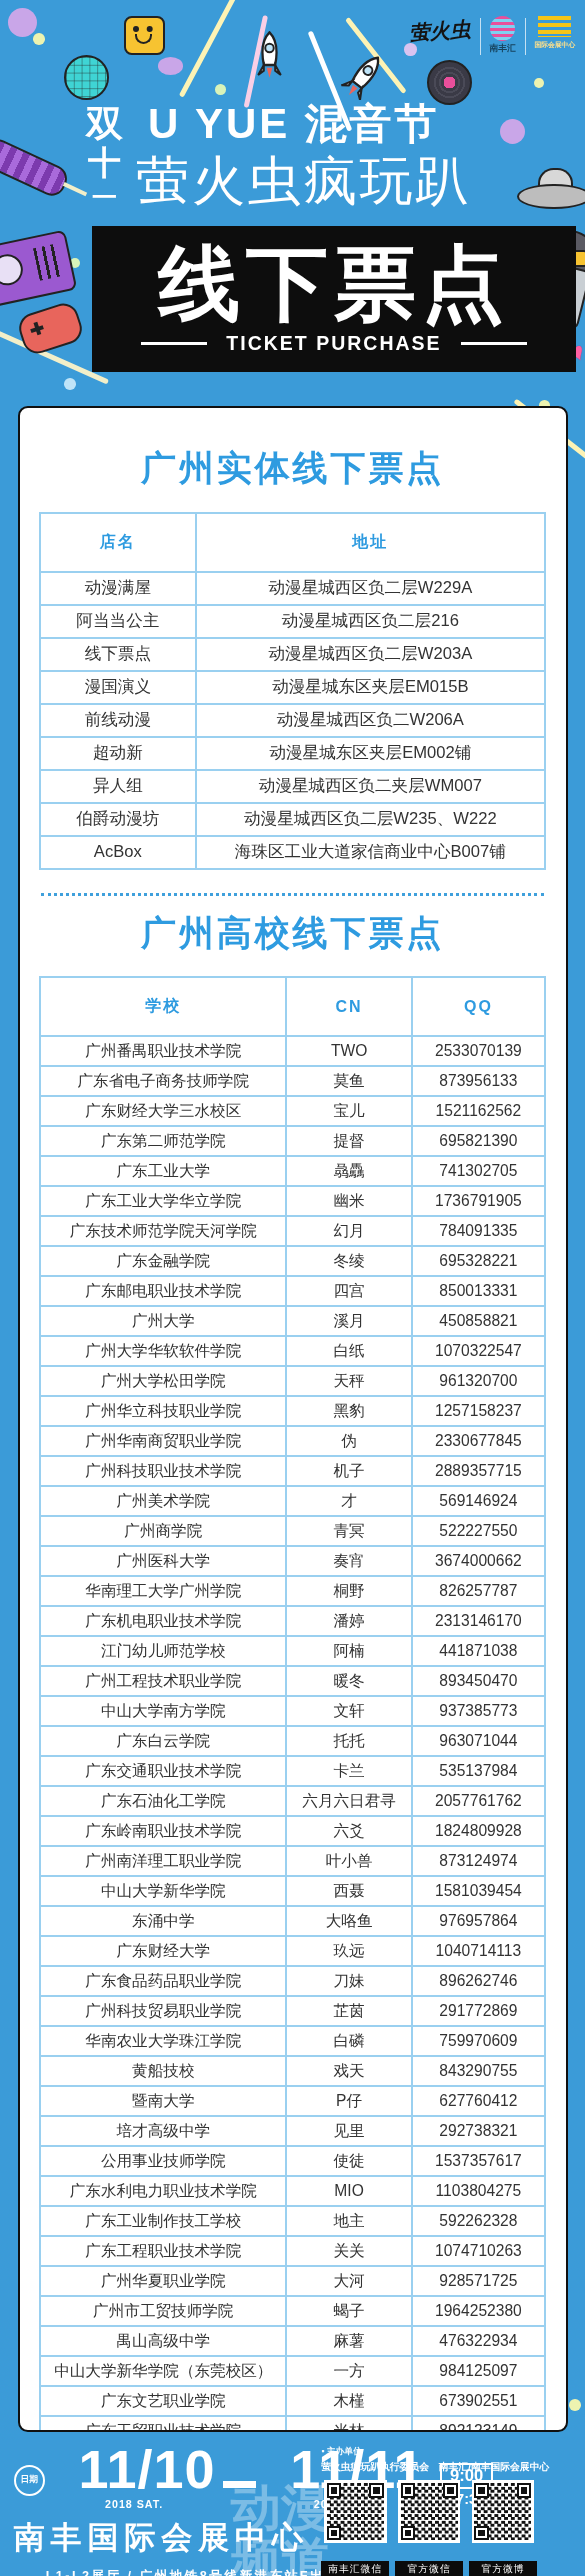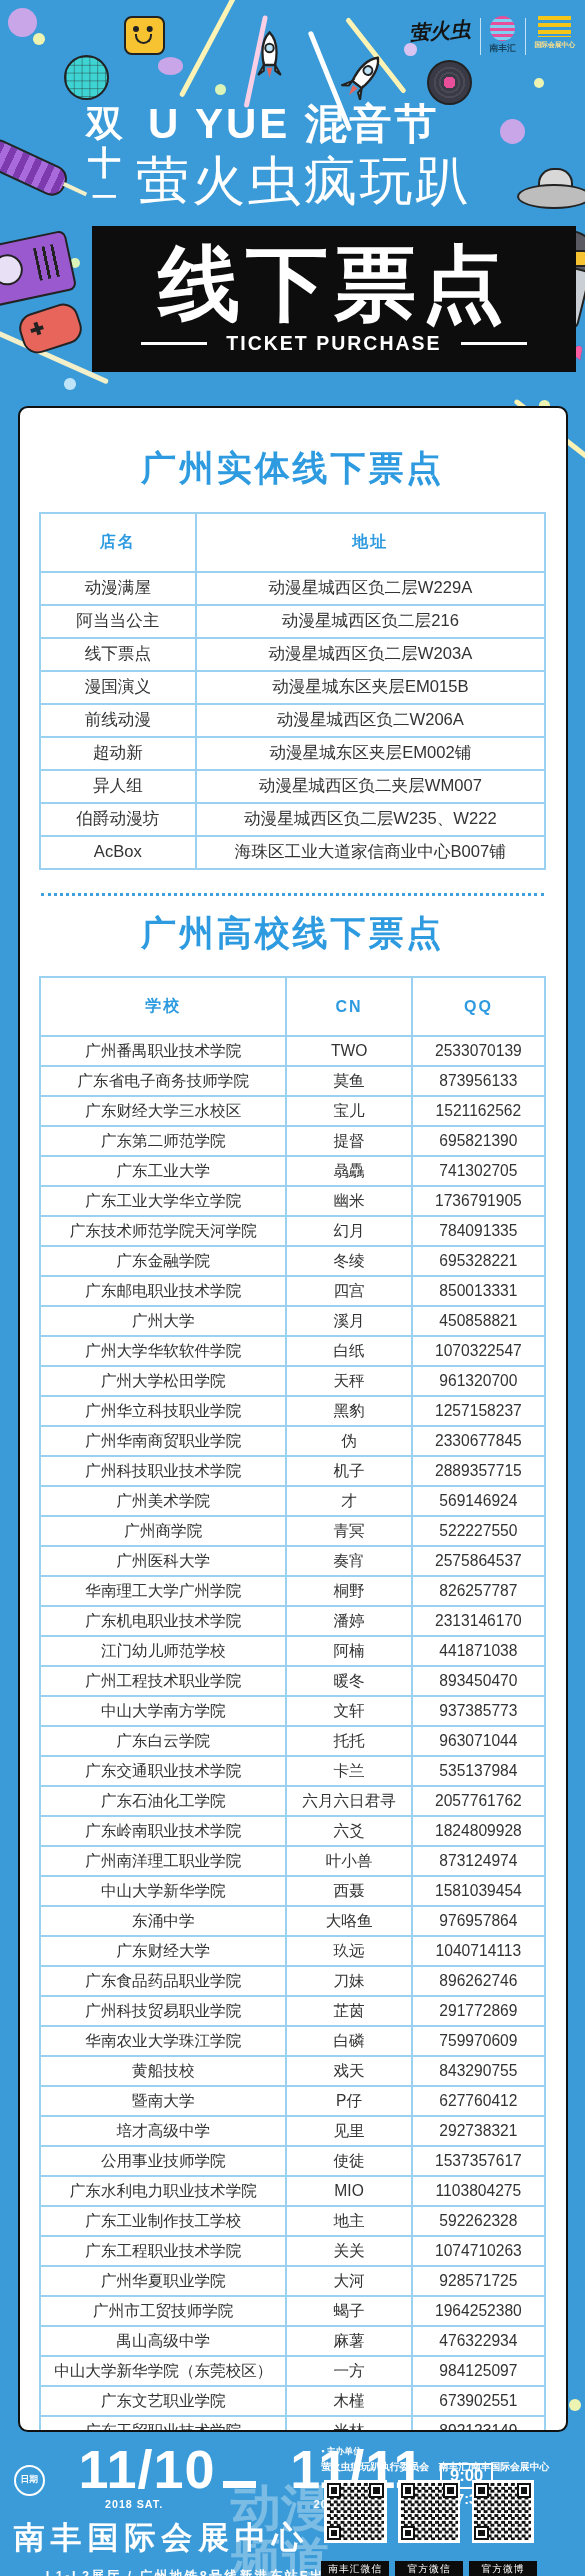--- a/index.html
+++ b/index.html
@@ -392,21 +392,21 @@
 
           <tr>
             <td class="c-school">广州商学院</td>
             <td class="c-cn">青冥</td>
             <td>522227550</td>
           </tr>
 
           <tr>
             <td class="c-school">广州医科大学</td>
             <td class="c-cn">奏宵</td>
-            <td>2575864537</td>
+            <td>3674000662</td>
           </tr>
 
           <tr>
             <td class="c-school">华南理工大学广州学院</td>
             <td class="c-cn">桐野</td>
             <td>826257787</td>
           </tr>
 
           <tr>
             <td class="c-school">广东机电职业技术学院</td>

